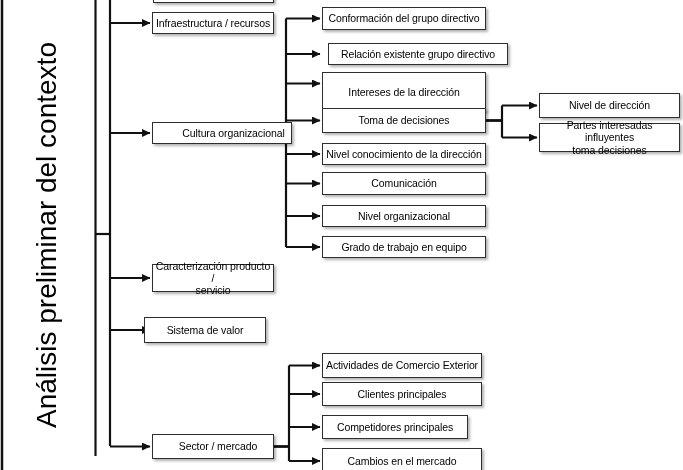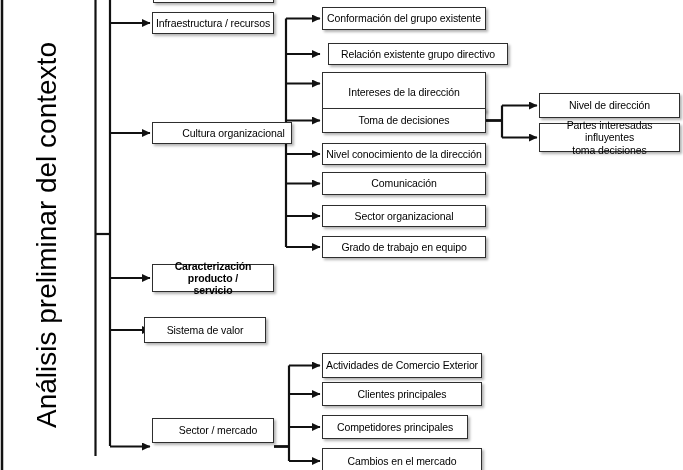--- a/index.html
+++ b/index.html
@@ -85,51 +85,51 @@
 <div class="diagram-title">Análisis preliminar del contexto</div>
 
 <div class="node" style="left:153px; top:-20px; width:121px; height:23px;"></div>
 
 <div class="node" style="left:152px; top:12px;  width:122px; height:22px;">
   <span>Infraestructura / recursos</span>
 </div>
 <div class="node" style="left:152px; top:122px; width:140px; height:22px;padding-left:24px;">
   <span>Cultura organizacional</span>
 </div>
-<div class="node" style="left:152px; top:264px; width:122px; height:28px;font-weight:bold;">
+<div class="node" style="left:152px; top:264px; width:122px; height:28px;">
   <span>Caracterización producto /
 servicio</span>
 </div>
 <div class="node" style="left:144px; top:317px; width:122px; height:26px;">
   <span>Sistema de valor</span>
 </div>
-<div class="node" style="left:152px; top:418px; width:122px; height:25px;padding-left:11px;">
+<div class="node" style="left:152px; top:434px; width:122px; height:25px;padding-left:11px;">
   <span>Sector / mercado</span>
 </div>
 
 <div class="node" style="left:322px; top:7px;   width:164px; height:23px;">
-  <span>Conformación del grupo existente</span>
+  <span>Conformación del grupo directivo</span>
 </div>
 <div class="node" style="left:328px; top:43px;  width:180px; height:22px;">
   <span>Relación existente grupo directivo</span>
 </div>
 <div class="node" style="left:322px; top:72px;  width:164px; height:40px;">
   <span>Intereses de la dirección</span>
 </div>
 <div class="node" style="left:322px; top:108px; width:164px; height:25px;">
   <span>Toma de decisiones</span>
 </div>
 <div class="node" style="left:322px; top:143px; width:164px; height:22px;">
   <span>Nivel conocimiento de la dirección</span>
 </div>
 <div class="node" style="left:322px; top:172px; width:164px; height:23px;">
   <span>Comunicación</span>
 </div>
 <div class="node" style="left:322px; top:205px; width:164px; height:22px;">
-  <span>Sector organizacional</span>
+  <span>Nivel organizacional</span>
 </div>
 <div class="node" style="left:322px; top:236px; width:164px; height:22px;">
   <span>Grado de trabajo en equipo</span>
 </div>
 
 <div class="node" style="left:539px; top:93px;  width:141px; height:25px;">
   <span>Nivel de dirección</span>
 </div>
 <div class="node" style="left:539px; top:123px; width:141px; height:29px;">
   <span>Partes interesadas influyentes

